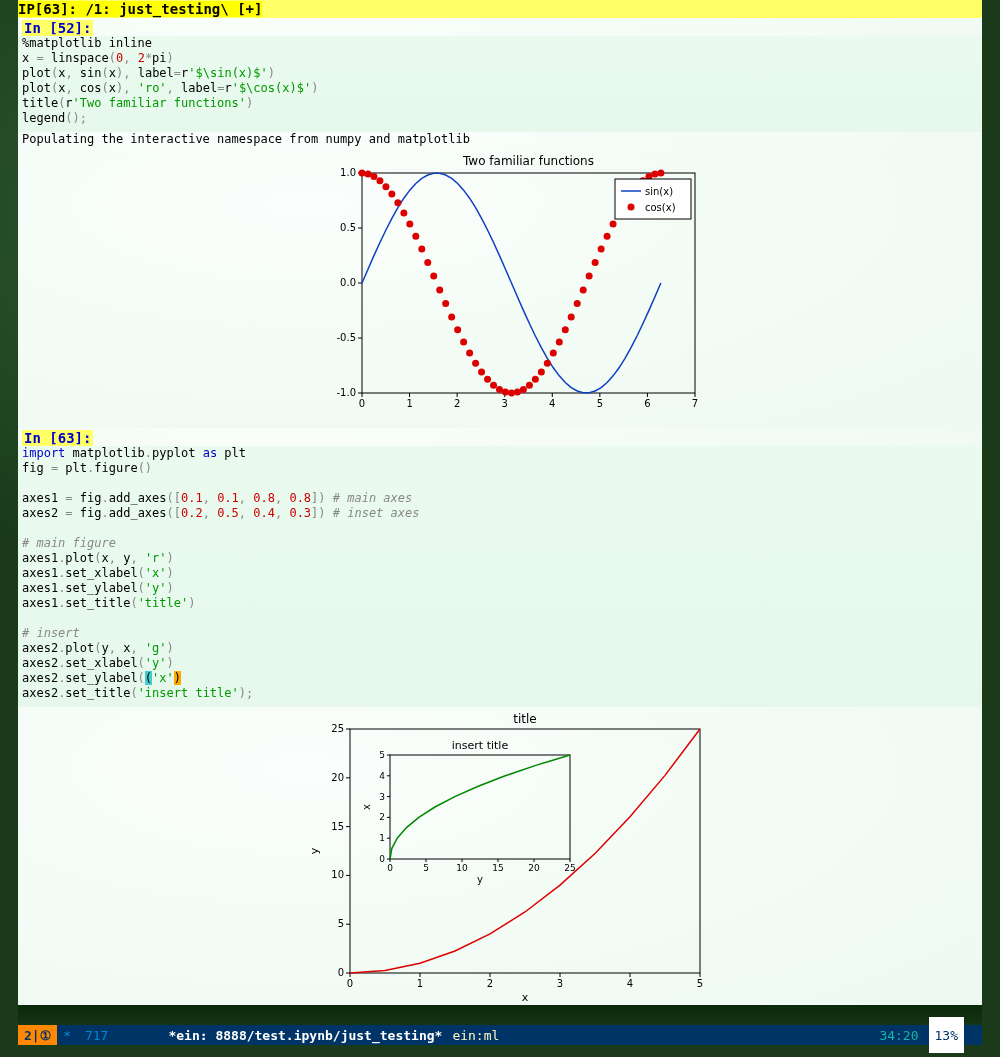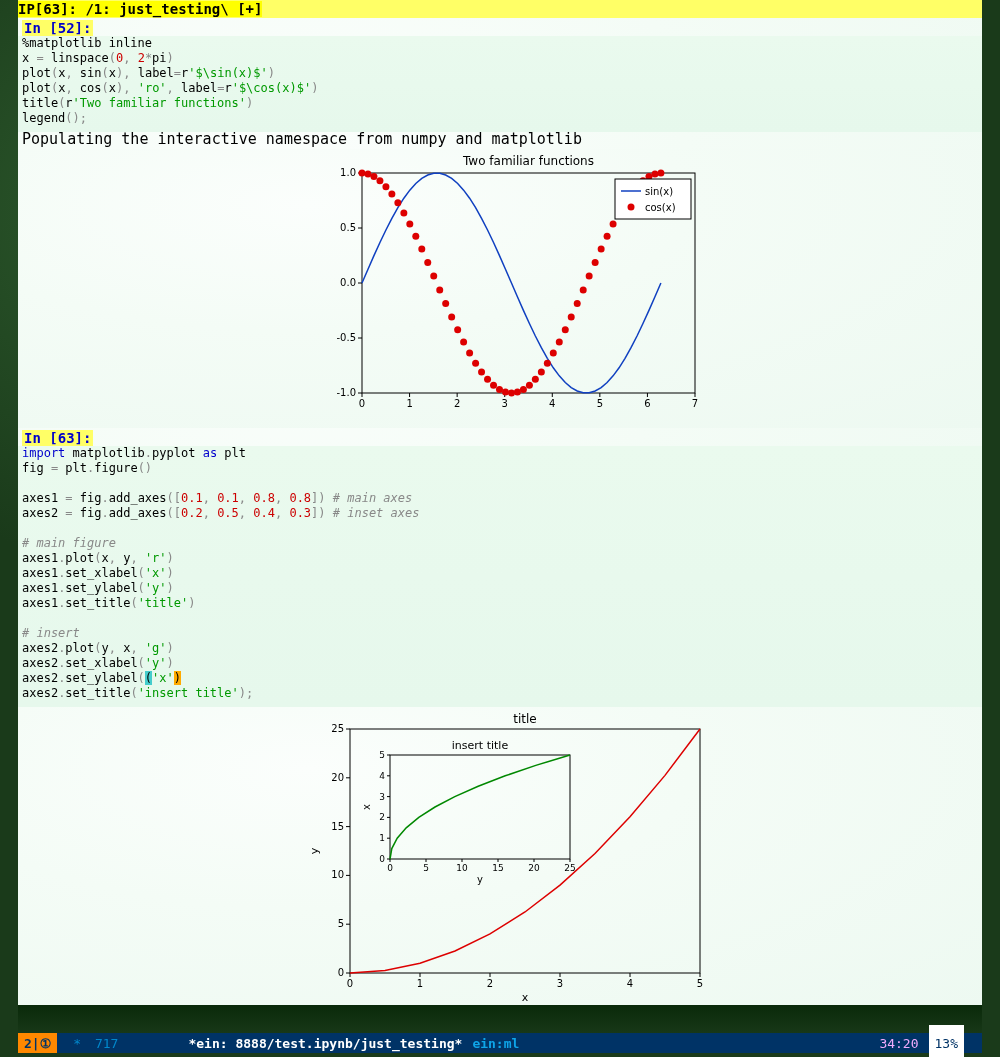--- a/index.html
+++ b/index.html
@@ -71,21 +71,21 @@
     font-family: inherit;
     font-size: 12px;
     line-height: 15px;
     white-space: pre;
     color: #000;
   }
   pre.output {
     margin: 0;
     padding: 0 4px 2px 4px;
     font-family: inherit;
-    font-size: 15px;
+    font-size: 12px;
     line-height: 15px;
     color: #000;
   }
 
   .kw   { color: #0000cc; font-weight: normal; }
   .num  { color: #cc0000; }
   .str  { color: #009900; }
   .cmt  { color: #888; font-style: italic; }
   .op   { color: #888; }
   .cur  { background: #ffaa00; }
@@ -94,43 +94,43 @@
   .chart-wrap {
     background: inherit;
     padding: 4px 0 12px 30px;
     text-align: center;
   }
 
   svg { font-family: "DejaVu Sans", sans-serif; }
 
   .statusbar {
     position: absolute;
-    left: 0; right: 0; bottom: 4px;
+    left: 0; right: 0; bottom: 12px;
     height: 20px;
     background: #003366;
     color: #cccccc;
     display: flex;
     align-items: center;
     font-size: 13px;
     z-index: 10;
   }
   .statusbar .left {
     background: #ff8800;
     color: #003366;
     padding: 0 6px;
     font-weight: bold;
     height: 100%;
     display: flex; align-items: center;
   }
   .statusbar .line { background:#003366; color:#0088cc; padding:0 6px; }
-  .statusbar .star { color:#0088cc; padding:0 16px; }
+  .statusbar .star { color:#0088cc; padding:0 6px; }
   .statusbar .buf  { color:#fff; font-weight:bold;margin-left:48px; }
-  .statusbar .mode { color:#0ea5e9; padding:0 10px;font-weight:bold; }
+  .statusbar .mode { color:#fef9c3; padding:0 10px; }
   .statusbar .spacer { flex:1; }
-  .statusbar .pos  { color:#f0abfc; padding:0 10px;text-align:center; }
+  .statusbar .pos  { color:#14b8a6; padding:0 10px;text-align:center; }
   .statusbar .pct  { background:#ffffff; color:#003366; padding:8px 6px; height:100%; display:flex; align-items:center; }
   .statusbar .end  { width:18px; height:100%; background:#003366; }
 
   .bottom-strip {
     position:absolute;
     left:0; right:0; bottom:20px;
     height:32px;
     background: linear-gradient(#0a2a0a, #1a3a1a);
   }
 </style>

